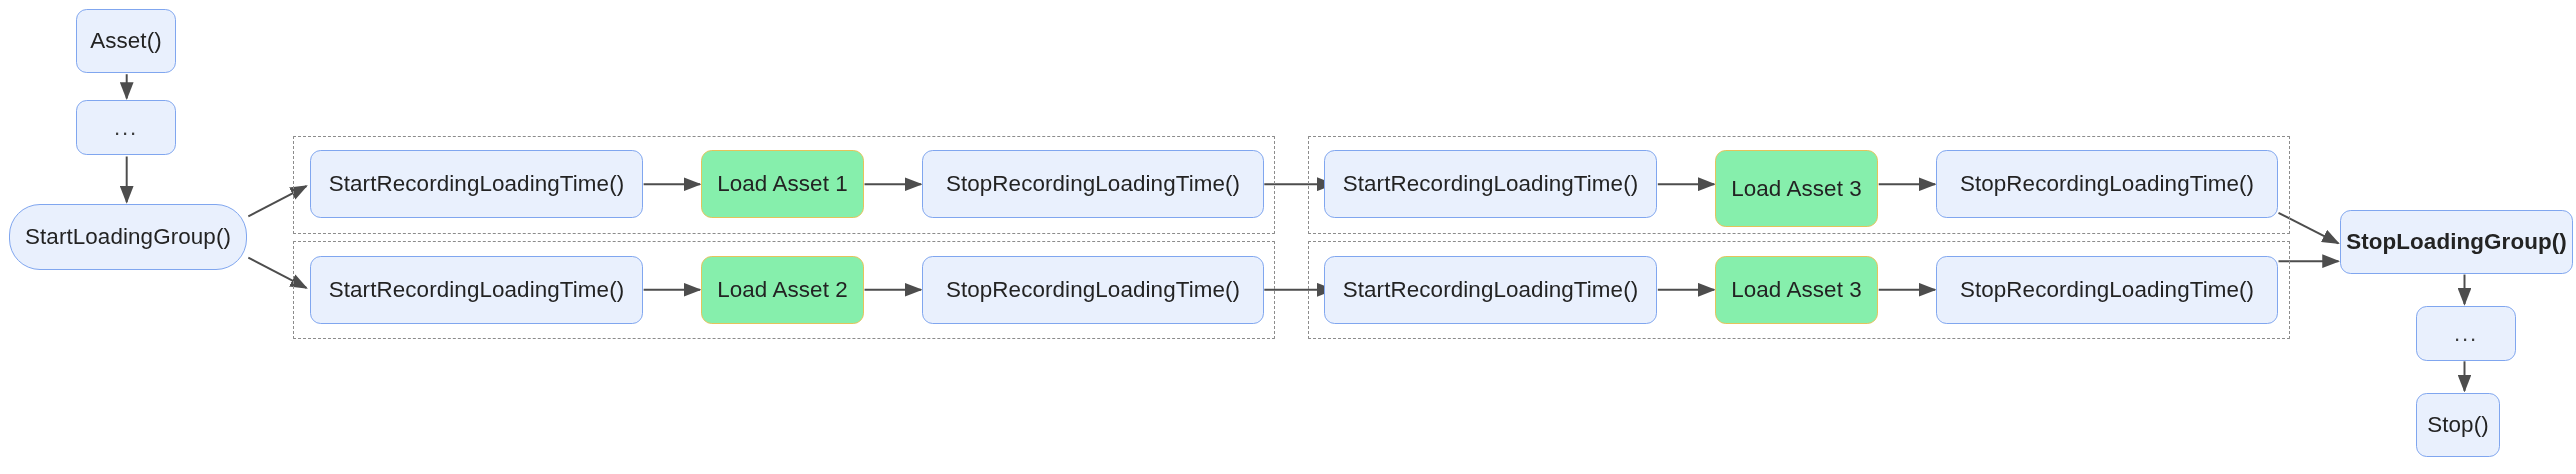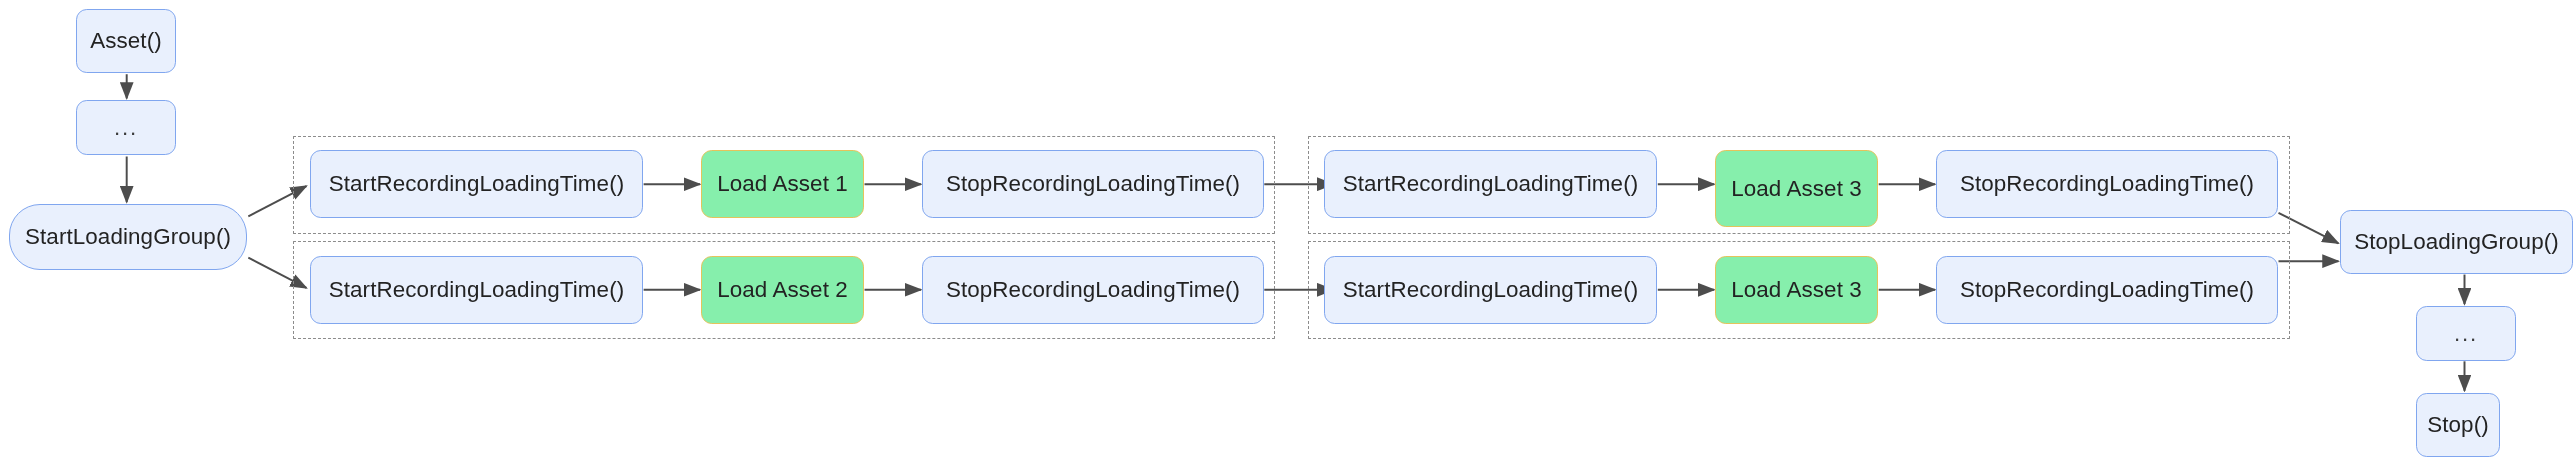--- a/index.html
+++ b/index.html
@@ -134,20 +134,20 @@
   <div class="node blue" style="left:922px; top:256px; width:342px; height:68px;">StopRecordingLoadingTime()</div>
 
   <div class="node blue" style="left:1324px; top:150px; width:333px; height:68px;">StartRecordingLoadingTime()</div>
   <div class="node yellow" style="left:1715px; top:150px; width:163px; height:77px;">Load Asset 3</div>
   <div class="node blue" style="left:1936px; top:150px; width:342px; height:68px;">StopRecordingLoadingTime()</div>
 
   <div class="node blue" style="left:1324px; top:256px; width:333px; height:68px;">StartRecordingLoadingTime()</div>
   <div class="node yellow" style="left:1715px; top:256px; width:163px; height:68px;">Load Asset 3</div>
   <div class="node blue" style="left:1936px; top:256px; width:342px; height:68px;">StopRecordingLoadingTime()</div>
 
-  <div class="node blue" style="left:2340px; top:210px; width:233px; height:64px;">StopLoadingGroup()</div>
+  <div class="node blue" style="left:2340px; top:210px; width:233px; height:64px;font-weight:bold;">StopLoadingGroup()</div>
 
   <div class="node blue ellipsis" style="left:2416px; top:306px; width:100px; height:55px;">...</div>
 
   <div class="node blue" style="left:2416px; top:393px; width:84px; height:64px;">Stop()</div>
 
 </div>
 
 
 </body></html>

